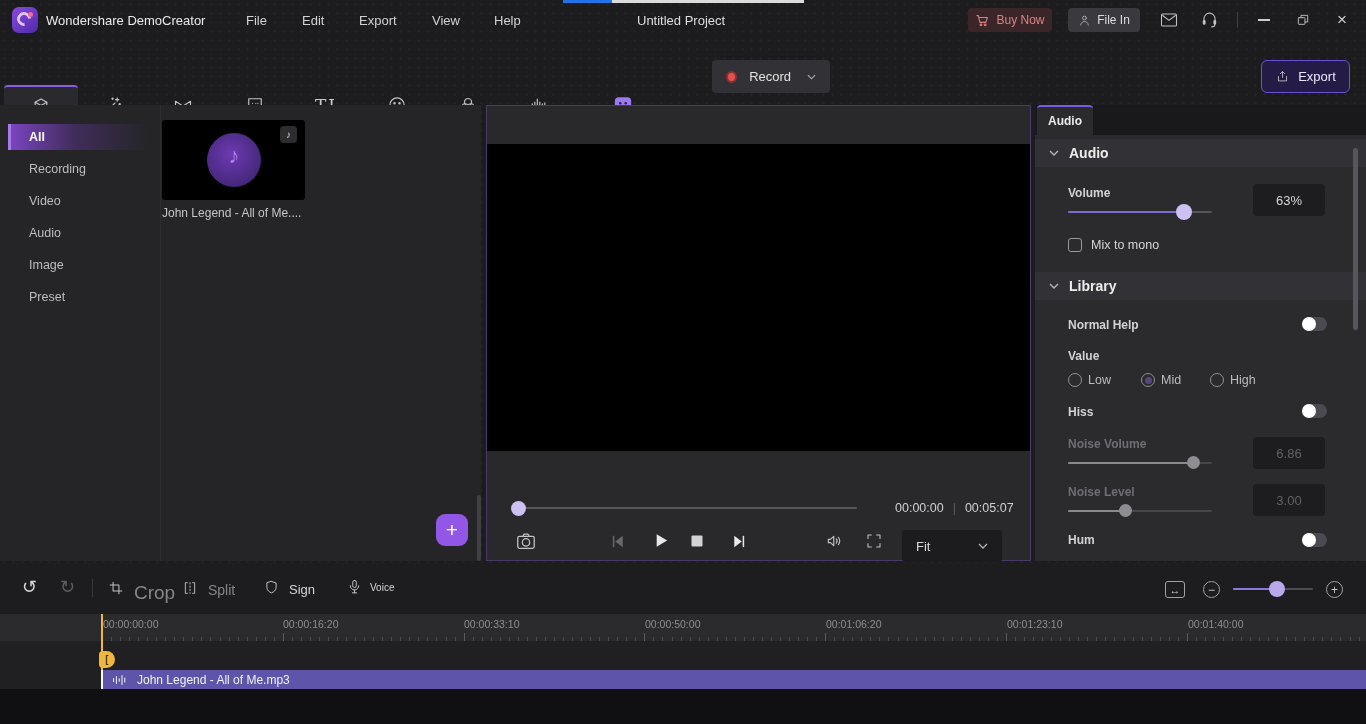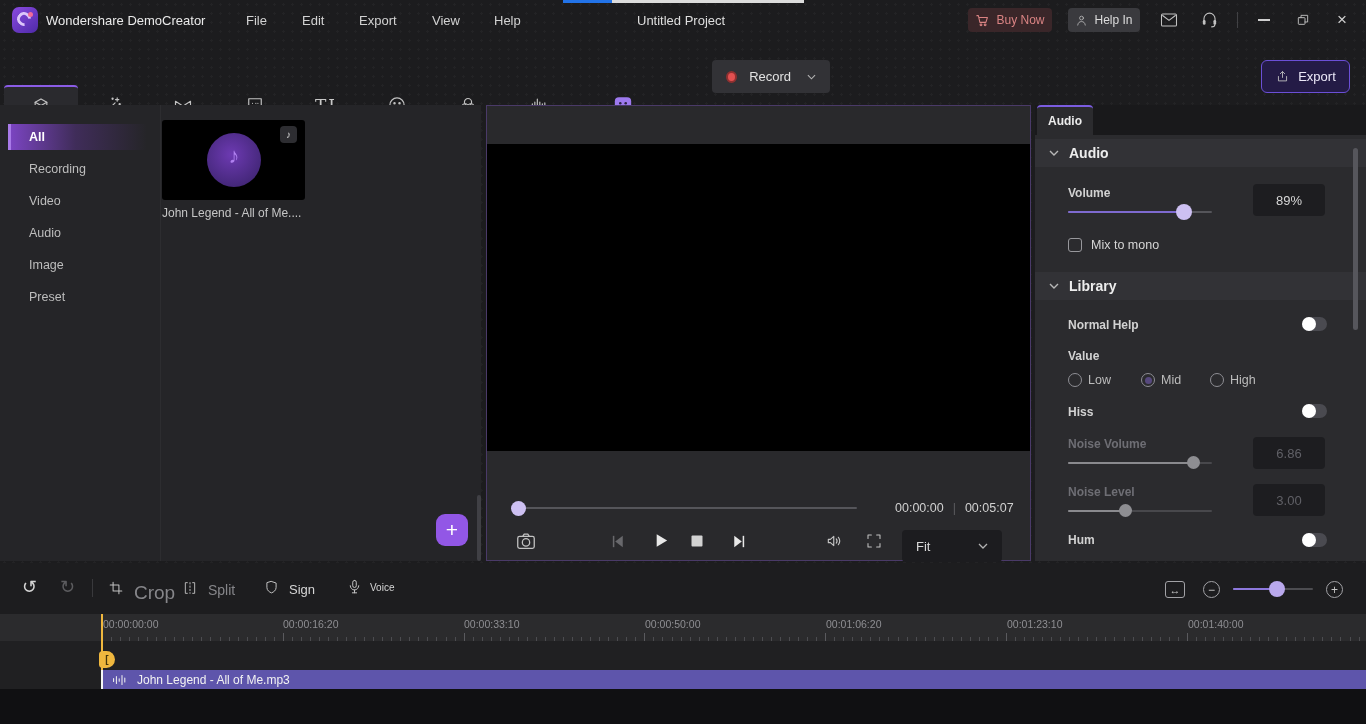--- a/index.html
+++ b/index.html
@@ -73,21 +73,21 @@
       <span style="font-size:12px;color:#d98383">Buy Now</span>
     </div>
 
     <div class="abs" style="left:1068px;top:8px;width:72px;height:24px;border-radius:4px;background:#3a3a3e;display:flex;align-items:center;justify-content:center;gap:6px">
       <svg width="13" height="13" viewBox="0 0 24 24">
           <g class="ic" stroke="#dcdcdc">
             <circle cx="12" cy="7.5" r="3.5"></circle>
             <path d="M5 20.5c.6-4.5 3.2-6.5 7-6.5s6.4 2 7 6.5"></path>
           </g>
         </svg>
-      <span style="font-size:12px;color:#dcdcdc">Help In</span>
+      <span style="font-size:12px;color:#dcdcdc">File In</span>
     </div>
 
     <svg class="abs" style="left:1160px;top:12px" width="18" height="16" viewBox="0 0 24 20">
         <g class="ic">
           <rect x="2" y="2" width="20" height="16" rx="1.5"></rect>
           <path d="M3.5 4l8.5 6.5L20.5 4"></path>
         </g>
       </svg>
     <svg class="abs" style="left:1200px;top:10px" width="19" height="19" viewBox="0 0 24 24">
         <g class="ic">
@@ -308,21 +308,21 @@
       <svg width="10" height="6" viewBox="0 0 10 6">
           <path d="M1 1l4 4 4-4" fill="none" stroke="#b8b8b8" stroke-width="1.4"></path>
         </svg>
       <span>Audio</span>
     </div>
 
     <div class="flabel" style="left:33px;top:81px">Volume</div>
     <div class="slider-track" style="left:33px;top:106px;width:144px"></div>
     <div class="slider-fill" style="left:33px;top:106px;width:115px;background:#7e6ad0"></div>
     <div class="slider-thumb" style="left:141px;top:99px;width:16px;height:16px;background:#cdc0f2"></div>
-    <div class="valbox" style="top:79px">89%</div>
+    <div class="valbox" style="top:79px">63%</div>
 
     <div class="abs" style="left:33px;top:133px;width:14px;height:14px;border:1.5px solid #98989c;border-radius:3px"></div>
     <div class="abs" style="left:56px;top:133px;font-size:12.5px;color:#d6d6d6">Mix to mono</div>
 
     <div class="sechead" style="top:167px">
       <svg width="10" height="6" viewBox="0 0 10 6">
           <path d="M1 1l4 4 4-4" fill="none" stroke="#b8b8b8" stroke-width="1.4"></path>
         </svg>
       <span>Library</span>
     </div>

